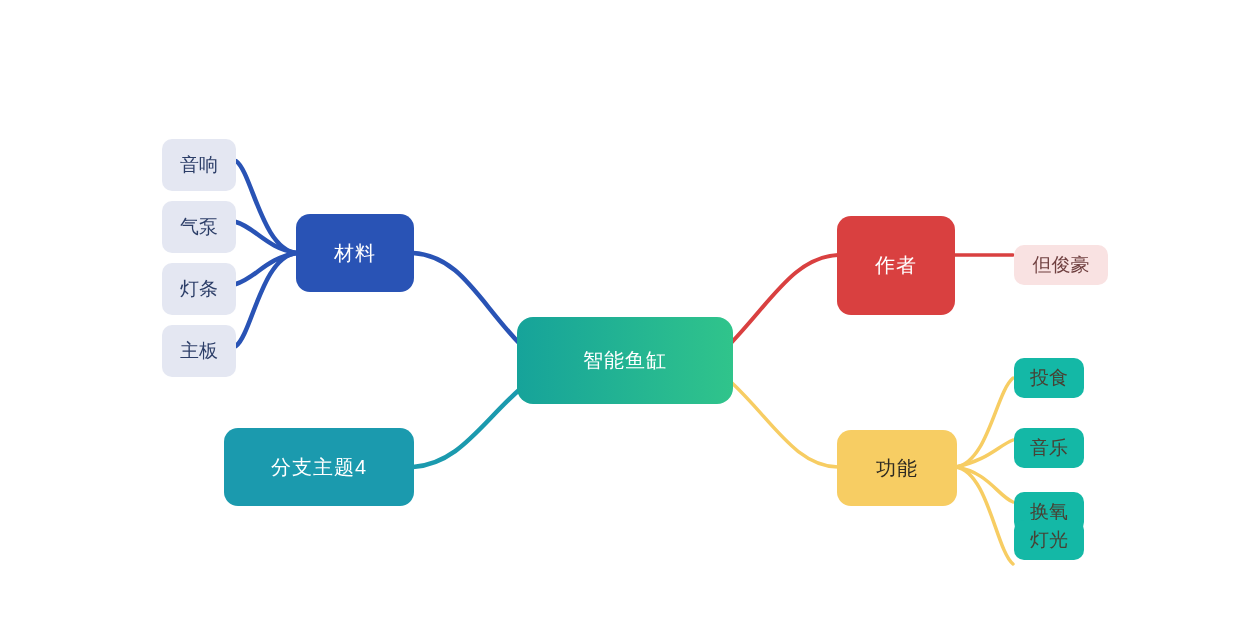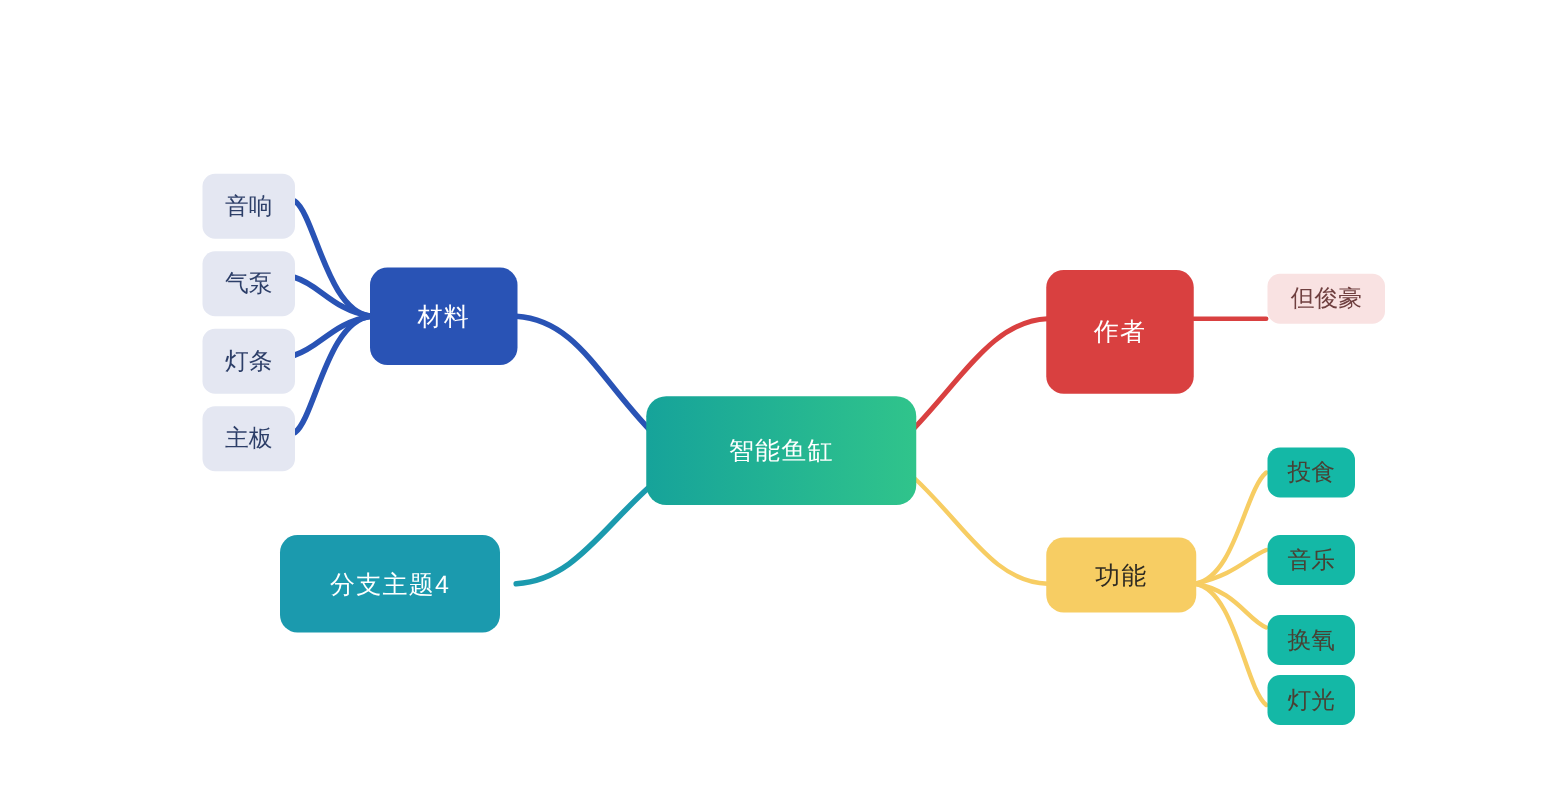--- a/index.html
+++ b/index.html
@@ -51,56 +51,56 @@
   }
   .node.branch.materials {
     left: 296px; top: 214px; width: 118px; height: 78px;
     background: #2953b5; color: #ffffff;
   }
   .node.branch.author {
     left: 837px; top: 216px; width: 118px; height: 99px;
     background: #d94040; color: #ffffff;
   }
   .node.branch.branch4 {
-    left: 224px; top: 428px; width: 176px; height: 78px;
+    left: 224px; top: 428px; width: 190px; height: 78px;
     background: #1b9aae; color: #ffffff;
   }
   .node.branch.functions {
-    left: 837px; top: 430px; width: 120px; height: 60px;
+    left: 837px; top: 430px; width: 120px; height: 76px;
     background: #f7cd63; color: #2e2a22;
   }
   
   .node.sub {
     border-radius: 10px;
     font-size: 19px;
     font-weight: 400;
   }
   .node.sub.left {
     width: 74px; height: 52px;
     left: 162px;
     background: #e4e7f2; color: #2c3e68;
   }
   .node.sub.speaker    { top: 139px; }
   .node.sub.air-pump   { top: 201px; }
   .node.sub.light-strip{ top: 263px; text-align: right; }
   .node.sub.mainboard  { top: 325px; }
 
   .node.sub.author-name {
-    left: 1014px; top: 219px; width: 94px; height: 40px;
+    left: 1014px; top: 245px; width: 94px; height: 40px;
     background: #f9e2e2; color: #6f3f3f;
   }
   .node.sub.right {
     width: 70px; height: 40px;
     left: 1014px;
     background: #14b8a6; color: #474134;
   }
   .node.sub.feeding  { top: 358px; }
   .node.sub.music    { top: 428px; }
   .node.sub.oxygen   { top: 492px; }
-  .node.sub.lighting { top: 540px; }
+  .node.sub.lighting { top: 520px; }
 
   
   path { fill: none; stroke-linecap: round; }
   .edge-blue   { stroke: #2953b5; stroke-width: 4.5px; }
   .edge-teal   { stroke: #1b9aae; stroke-width: 4.5px; }
   .edge-red    { stroke: #d94040; stroke-width: 4px; }
   .edge-red-thin { stroke: #d94040; stroke-width: 3.5px; }
   .edge-yellow { stroke: #f7cd63; stroke-width: 3.5px; }
 </style>
 </head>

